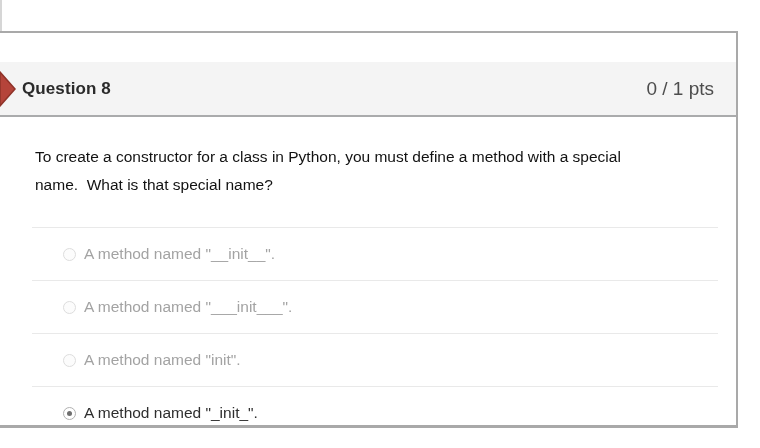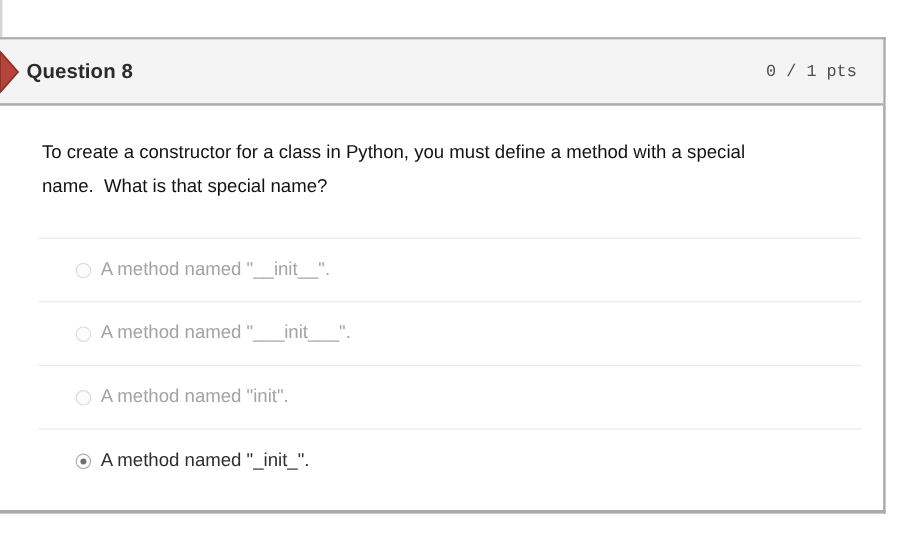--- a/index.html
+++ b/index.html
@@ -37,38 +37,38 @@
   .card-header {
     position: relative;
     height: 55px;
     box-sizing: border-box;
     background: #f4f4f4;
     border-bottom: 2px solid #aaabac;
     display: flex;
     align-items: center;
     justify-content: space-between;
     padding: 0 22px;
+    margin-top: 29px;
   }
   .marker-icon {
     position: absolute;
     left: 0;
     top: 9px;
     width: 16px;
     height: 36px;
   }
   .header-title {
     font-size: 17px;
     font-weight: bold;
     color: #2b2b2b;
     letter-spacing: 0.1px;
   }
   .header-points {
-    font-size: 14px;
+    font-size: 19px;
     color: #4d4d4d;
-    font-family: Liberation Mono, monospace;
   }
 
   .card-body { padding-top: 26px; padding-left: 17px; }
 
   .question-text {
     margin: 0 40px 0 18px;
     font-size: 15.5px;
     line-height: 28px;
     color: #121212;
     white-space: pre-wrap;

